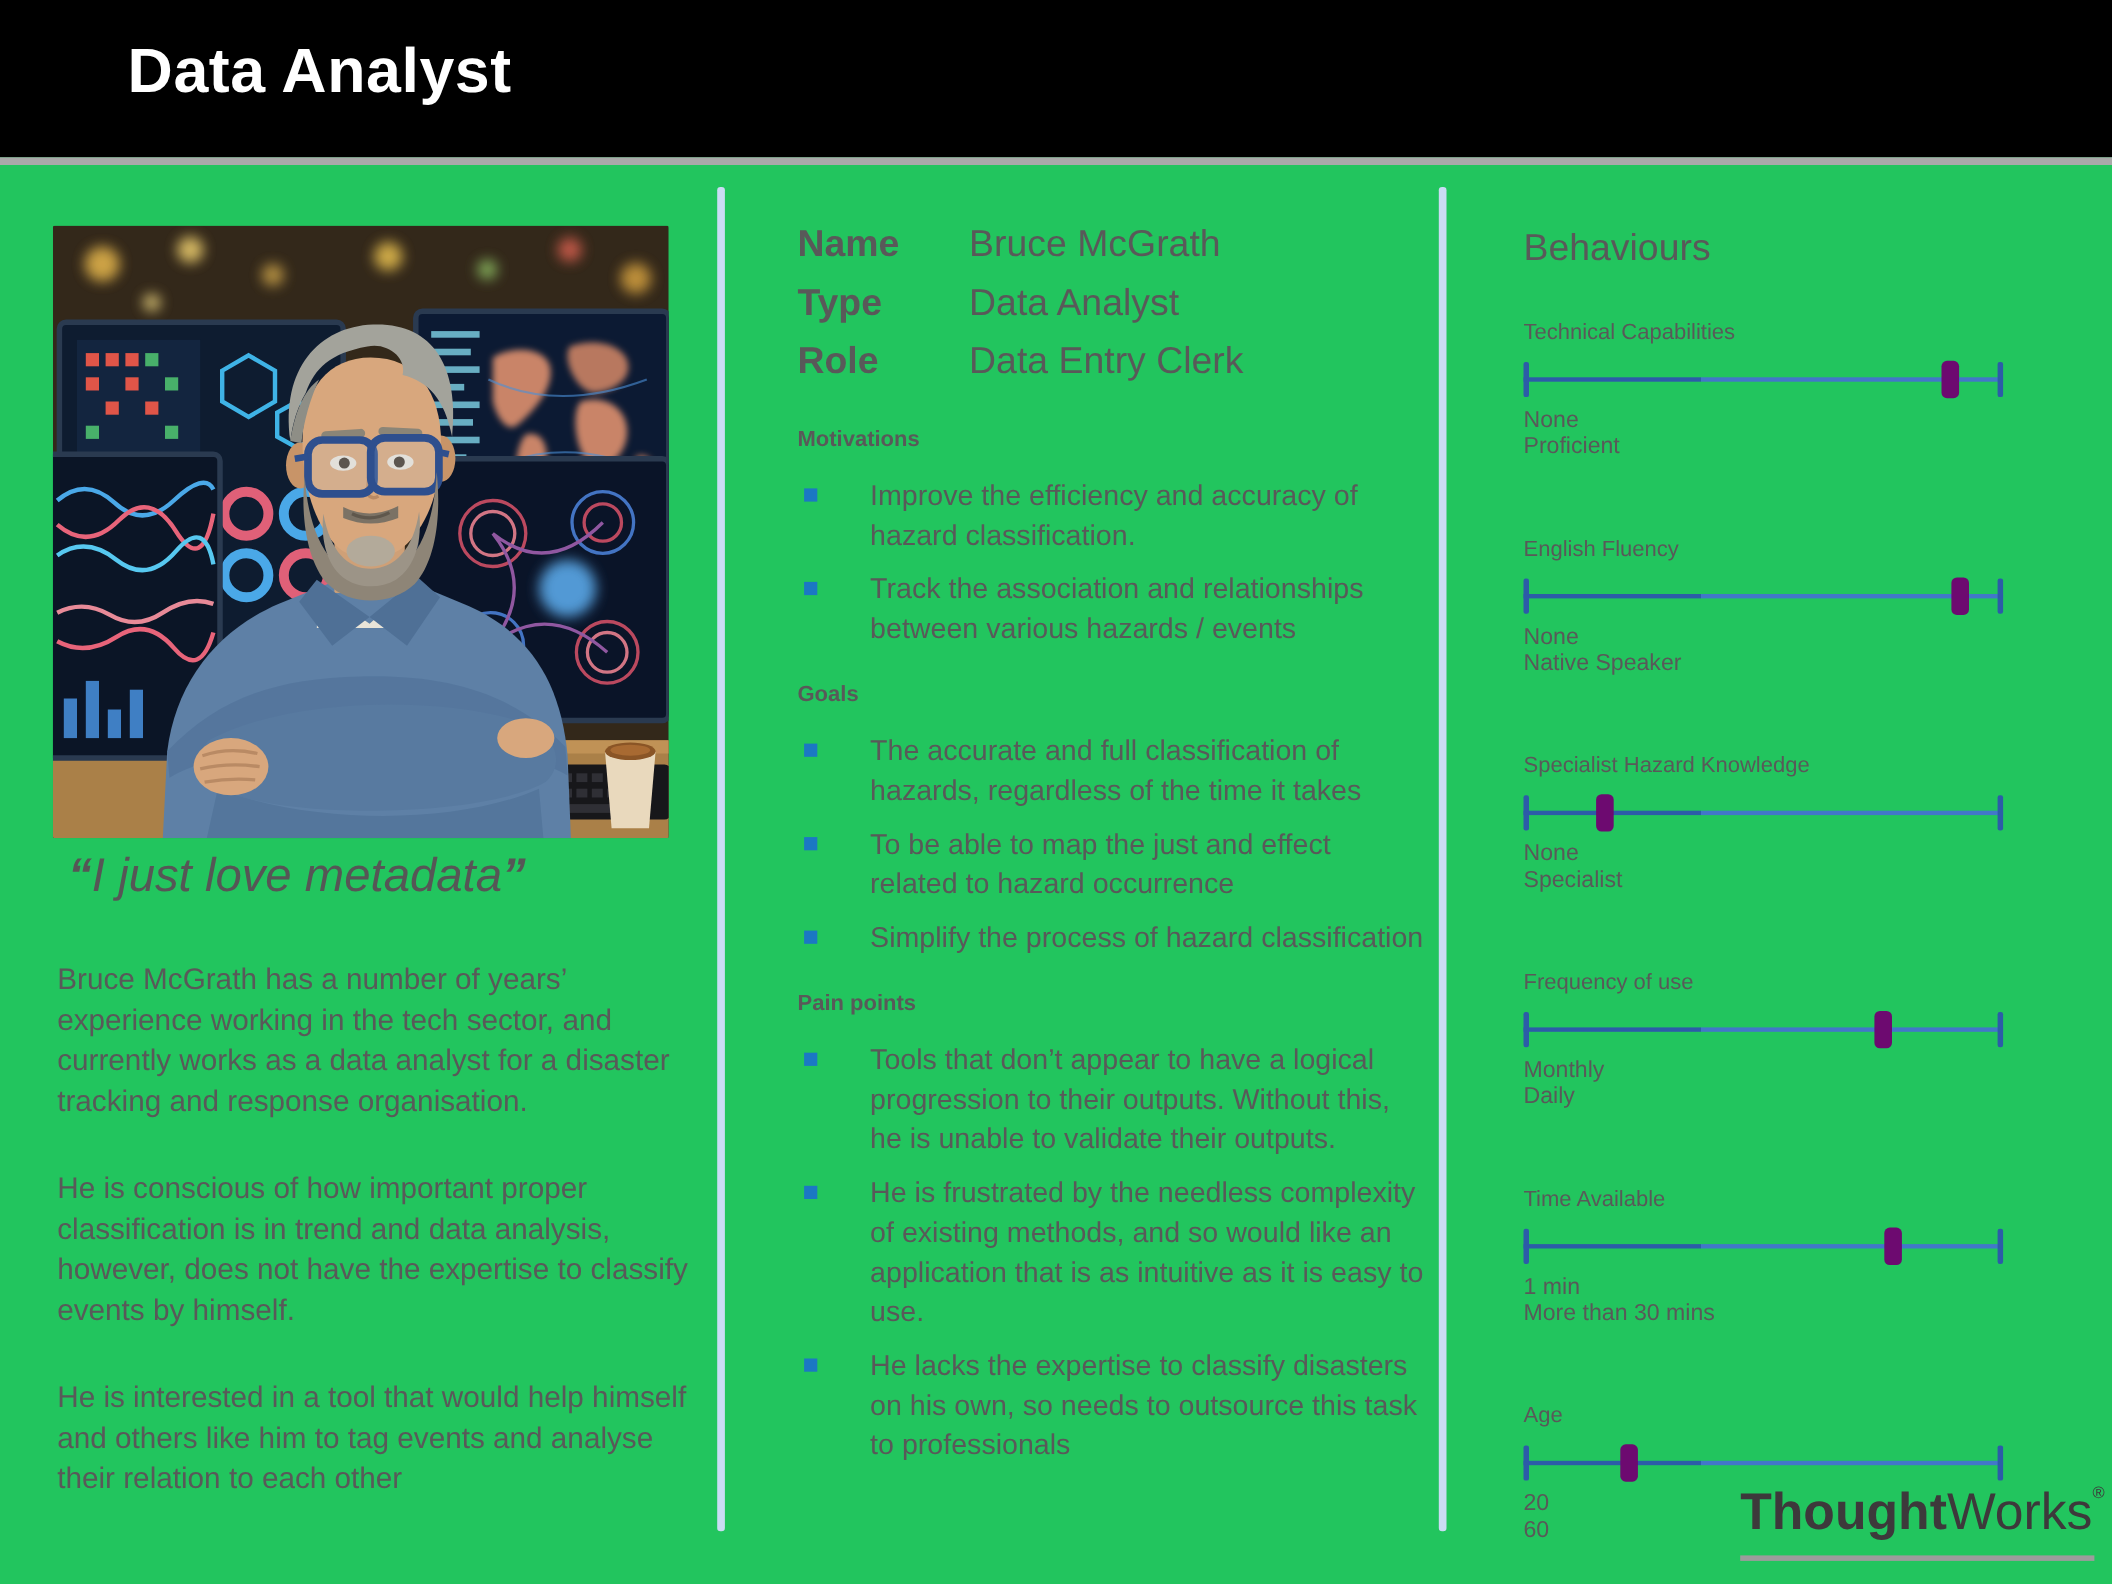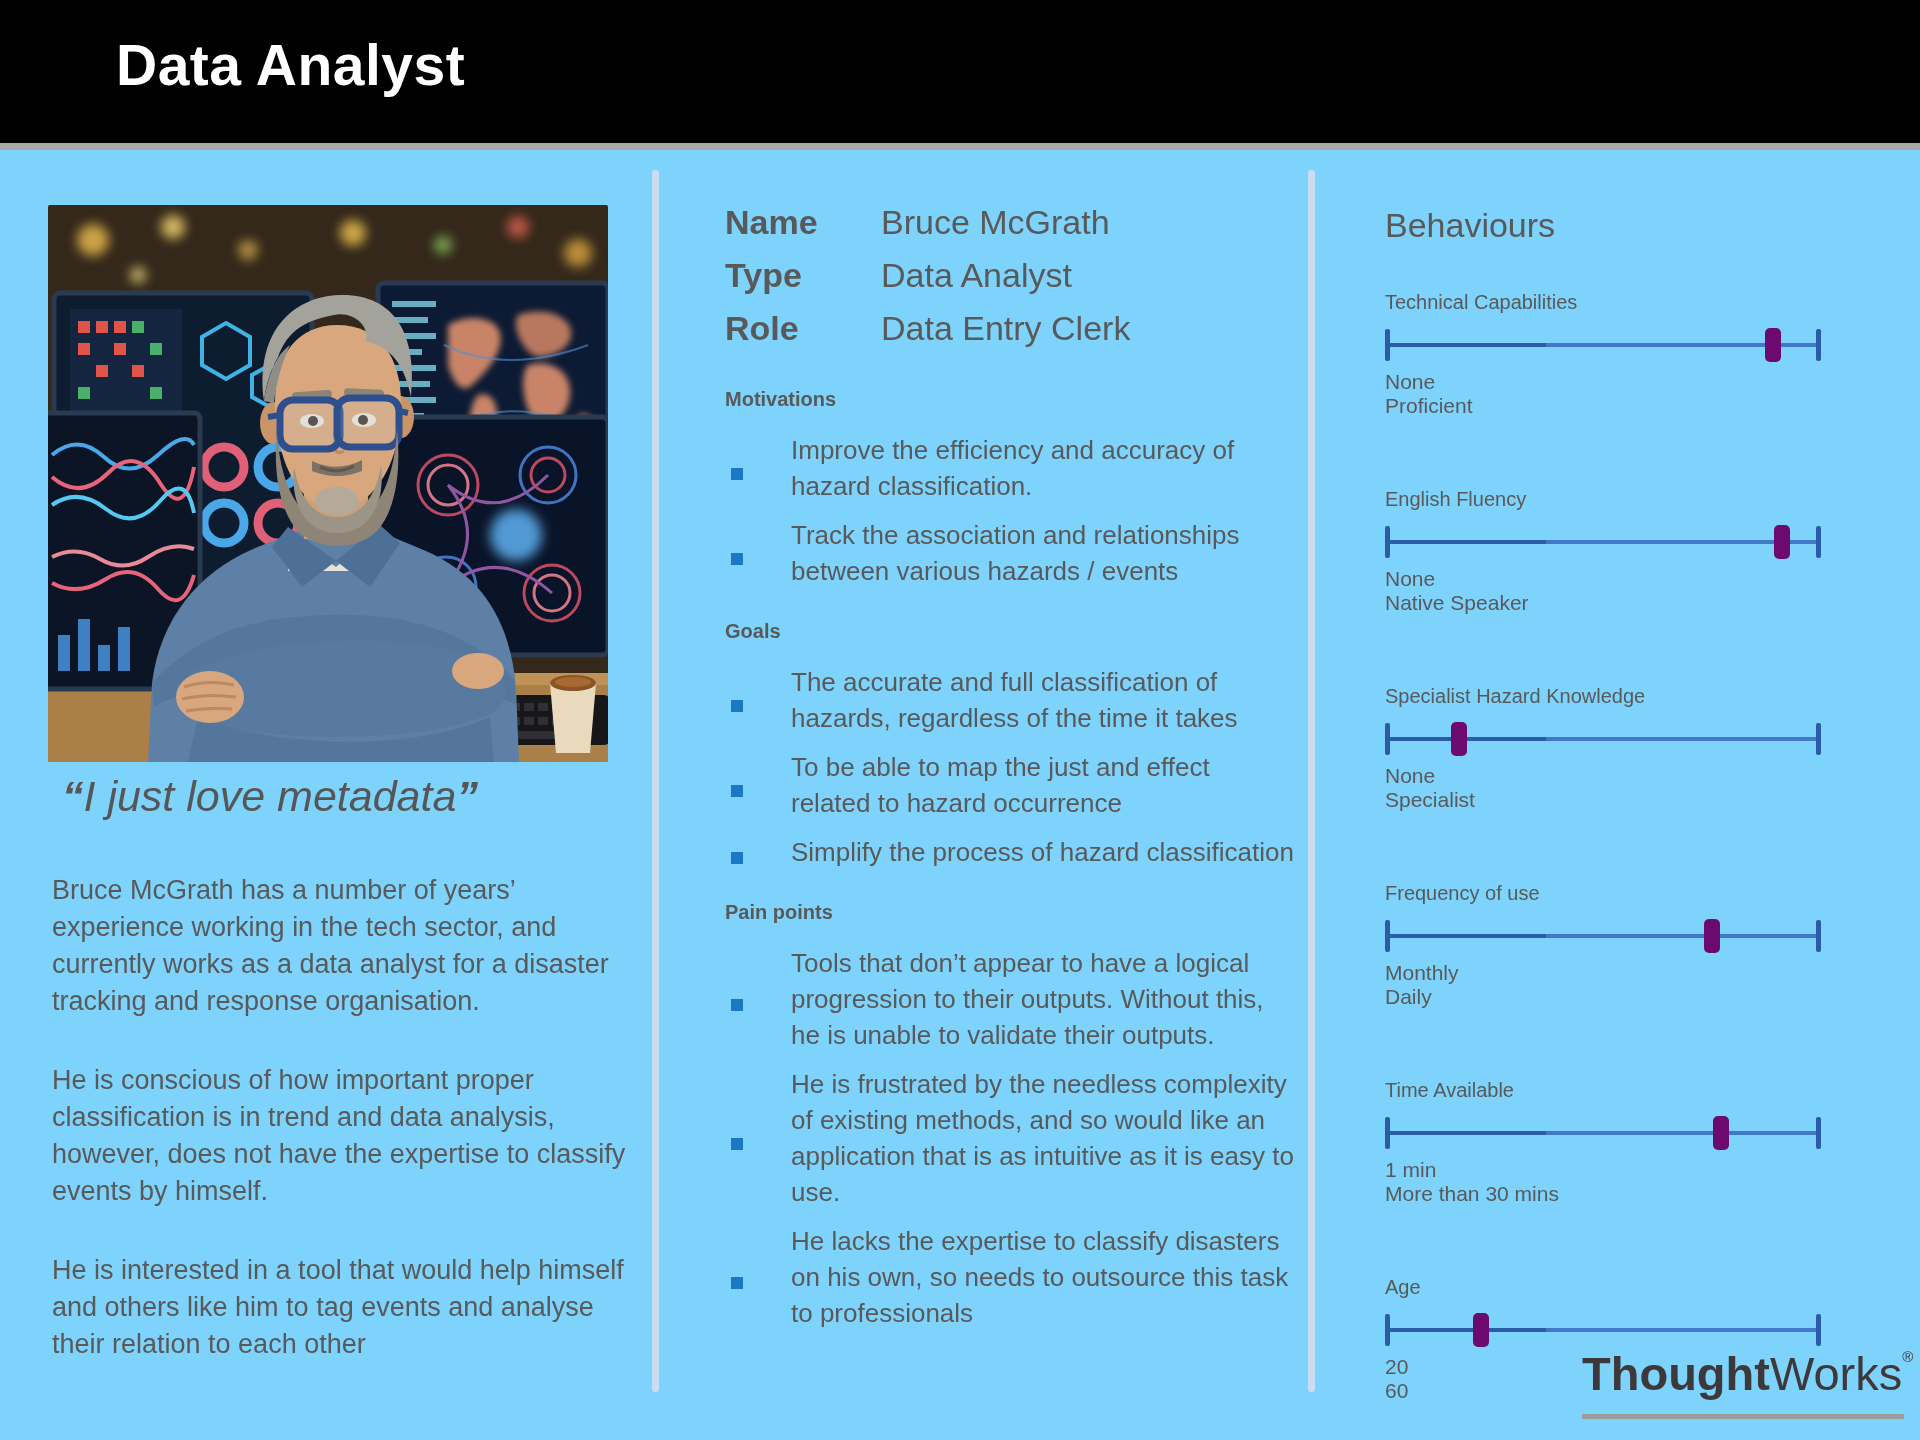--- a/index.html
+++ b/index.html
@@ -1,17 +1,17 @@
 <!DOCTYPE html>
 <html><head>
 <meta charset="utf-8">
 <style>
   html,body{margin:0;padding:0;background:#ffffff;}
   .page{
-    position:relative;width:1920px;height:1440px;background:#7dd3fc;
+    position:relative;width:1920px;height:1440px;background:#22c55e;
     font-family:"Liberation Sans",sans-serif;color:#595959;overflow:hidden;
   }
   
   .header{position:absolute;left:0;top:0;width:1920px;height:143px;background:#000;display:flex;align-items:center;}
   .header h1{margin:0 0 14px 116px;font-size:57px;font-weight:700;color:#fff;letter-spacing:.5px;}
   .header-underline{position:absolute;left:0;top:143px;width:1920px;height:7px;background:#a9a9a9;}
   
   .photo{position:absolute;left:48px;top:205px;width:560px;height:557px;overflow:hidden;border-radius:2px;}
   .quote{position:absolute;left:62px;top:772px;width:560px;font-size:43px;font-style:italic;color:#565656;}
   .quote .qmark{font-weight:800;}
@@ -20,21 +20,21 @@
   
   .divider{position:absolute;top:170px;height:1222px;width:7px;background:#cadcf4;border-radius:3px;}
   .divider.one{left:652px;}
   .divider.two{left:1308px;}
   
   .mid{position:absolute;left:725px;top:196px;width:578px;}
   .info-row{display:flex;font-size:34px;line-height:53px;color:#595959;}
   .info-label{width:156px;font-weight:700;flex:0 0 auto;}
   .sections{margin-top:24px;}
   .sec-heading{font-size:20px;font-weight:700;color:#595959;margin:22px 0 4px 0;line-height:40px;}
-  .bullet-item{display:flex;align-items:center;margin-top:13px;font-size:26px;line-height:36px;}
+  .bullet-item{display:flex;align-items:flex-start;margin-top:13px;font-size:26px;line-height:36px;}
   .bullet-sq{flex:0 0 auto;width:12px;height:12px;background:#1b78c4;margin:12px 0 0 6px;}
   .bullet-text{margin-left:48px;width:505px;}
   
   .beh{position:absolute;left:1385px;top:194px;width:436px;}
   .beh-heading{font-size:34px;font-weight:400;color:#595959;margin:12px 0 46px 0;}
   .slider-group{margin-bottom:70px;}
   .slider-label{font-size:20px;color:#595959;margin-bottom:14px;}
   .track-wrap{position:relative;height:34px;}
   .track{position:absolute;left:0;right:0;top:15px;height:4px;
     background:linear-gradient(90deg,#2c5ca8 0%,#2c5ca8 37%,#4277c9 37%,#4277c9 100%);}

